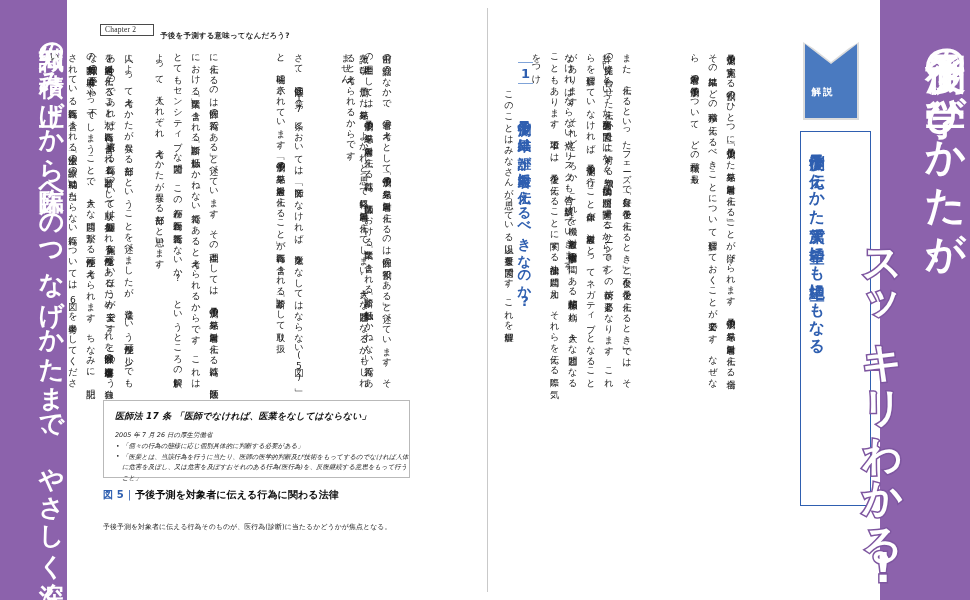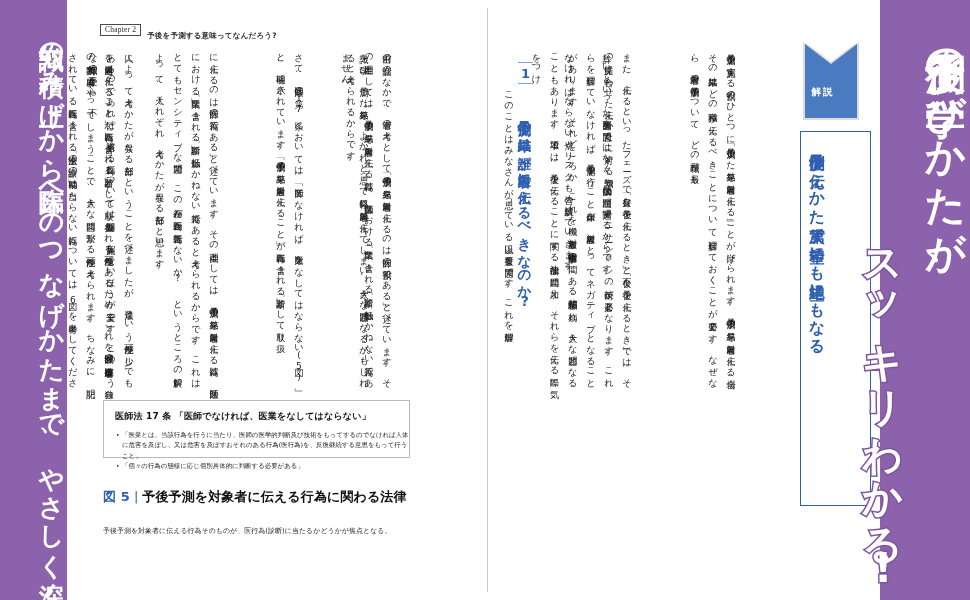--- a/index.html
+++ b/index.html
@@ -60,21 +60,21 @@
     z-index:5;
   }
 
   
   .chapter-head{
     position:absolute;left:100px;top:19px;
     display:flex;align-items:center;gap:6px;
   }
   .chapter-tag{
     border:1px solid #4a4a4a;
-    padding:1px 4px 2px 4px;
+    padding:1px 17px 2px 4px;
     font-family:"Liberation Serif","DejaVu Serif",serif;
     font-size:7.5px;
     color:#2b2b2b;
     line-height:1;
     letter-spacing:.2px;
   }
   .chapter-title{
     font-family:"DejaVu Sans","Liberation Sans",sans-serif;
     font-size:7.5px;
     color:#2b2b2b;
@@ -94,24 +94,25 @@
     color:#1b1b1b;
     letter-spacing:.45px;
     text-align:justify;
   }
 
   
   .gutter{position:absolute;left:487px;top:8px;width:1px;height:584px;background:#c9c9c9;}
 
   
   .figbox{
-    position:absolute;left:103px;top:400px;width:307px;height:58px;
+    position:absolute;left:103px;top:400px;width:307px;height:78px;
     border:1px solid #b9b9b9;background:#ffffff;
     box-sizing:border-box;
     padding:9px 0 0 11px;
+    font-style:italic;
   }
   .figbox-title{
     font-family:"DejaVu Sans","Liberation Sans",sans-serif;
     font-weight:700;font-size:9px;color:#111;letter-spacing:.2px;
     margin-bottom:7px;
   }
   .figbox-src{
     font-family:"DejaVu Sans","Liberation Sans",sans-serif;
     font-size:6.4px;color:#222;line-height:10.4px;letter-spacing:.05px;
   }
@@ -121,21 +122,21 @@
     font-size:6.4px;color:#222;line-height:10.4px;letter-spacing:.05px;
     padding-left:7px;position:relative;
   }
   .figbox-list li:before{content:"\2022";position:absolute;left:1px;top:-.5px;font-size:6px;}
 
   .fig-caption{
     position:absolute;left:103px;top:488px;width:320px;
   }
   .fig-caption-head{
     font-family:"DejaVu Sans","Liberation Sans",sans-serif;
-    font-weight:700;font-size:13px;color:#111;letter-spacing:.1px;
+    font-weight:700;font-size:10px;color:#111;letter-spacing:.1px;
     display:flex;align-items:baseline;gap:4px;
   }
   .fig-num{color:#2f5fb0;font-weight:700;}
   .fig-bar{color:#2f5fb0;font-weight:400;}
   .fig-caption-body{
     margin-top:20px;
     font-family:"DejaVu Sans","Liberation Sans",sans-serif;
     font-size:6.9px;color:#222;letter-spacing:.1px;line-height:11px;
   }
   .sec-num{
@@ -195,23 +196,24 @@
 
   <div class="col" style="left:100px;top:47px;height:336px;width:18px;">を対象者に伝えること」が医行為に含まれる「診断」として取り扱われる可能性があるため、これを医師以外の医療従事者が、独自の判断で勝手にやってしまうことで、大きな問題に繋がる可能性が考えられます。ちなみに、明記されている医行為に含まれる「療法士の診療の補助」に当たらない行為については、図6を参考にしてください。</div>
   <div class="col" style="left:120px;top:47px;height:336px;width:18px;">人によって考えかたが異なる部分だということを述べましたが、違法という可能性が少しでもあるのであれば、該当する行為については回避し、実施しないほうが安全です。このような知識の不足から、不</div>
   <div class="col" style="left:205px;top:47px;height:336px;width:18px;">に伝えるのは医師の行為である」と述べています。その理由としては、予後予測の結果を対象者に伝える行為は、医師法における「医業」に含まれる「診断」に抵触しかねない行為であると考えられるからです。これはとてもセンシティブな問題で、この行為が医行為か医行為でないか? というところの解釈によって、人それぞれ、考えかたが異なる部分だと思います。</div>
   <div class="col" style="left:290px;top:47px;height:336px;width:18px;">さて、医師法の第17条においては、「医師でなければ、医業をなしてはならない(図5)」と、明確に示されています。「予後予測の結果を対象者に伝えること」が医行為に含まれる「診断」として取り扱</div>
   <div class="col" style="left:355px;top:47px;height:336px;width:18px;">識を学び、予測した結果を、よかれと思って気軽に対象者に伝えてしまい、大きな問題となるかもしれません。</div>
   <div class="col" style="left:378px;top:47px;height:336px;width:18px;">前出の会話のなかで、筆者の考えとして「予後予測の結果を対象者に伝えるのは医師の役割である」と述べています。その理由としては、予後予測の結果を対象者に伝える行為は、医師法における「医業」に含まれる「診断」に抵触しかねない行為であると考えられるからです。</div>
 
   <div class="figbox">
     <div class="figbox-title">医師法 17 条 「医師でなければ、医業をなしてはならない」</div>
+    <div class="figbox-src">2005 年 7 月 26 日の厚生労働省</div>
     <ul class="figbox-list">
+      <li>「個々の行為の態様に応じ個別具体的に判断する必要がある」</li>
       <li>「医業とは、当該行為を行うに当たり、医師の医学的判断及び技術をもってするのでなければ人体に危害を及ぼし、又は危害を及ぼすおそれのある行為(医行為)を、反復継続する意思をもって行うこと」</li>
-      <li>「個々の行為の態様に応じ個別具体的に判断する必要がある」</li>
     </ul>
   </div>
 
   <div class="fig-caption">
     <div class="fig-caption-head">
       <span class="fig-num">図 5</span>
       <span class="fig-bar">|</span>
       <span>予後予測を対象者に伝える行為に関わる法律</span>
     </div>
     <div class="fig-caption-body">予後予測を対象者に伝える行為そのものが、医行為(診断)に当たるかどうかが焦点となる。</div>

